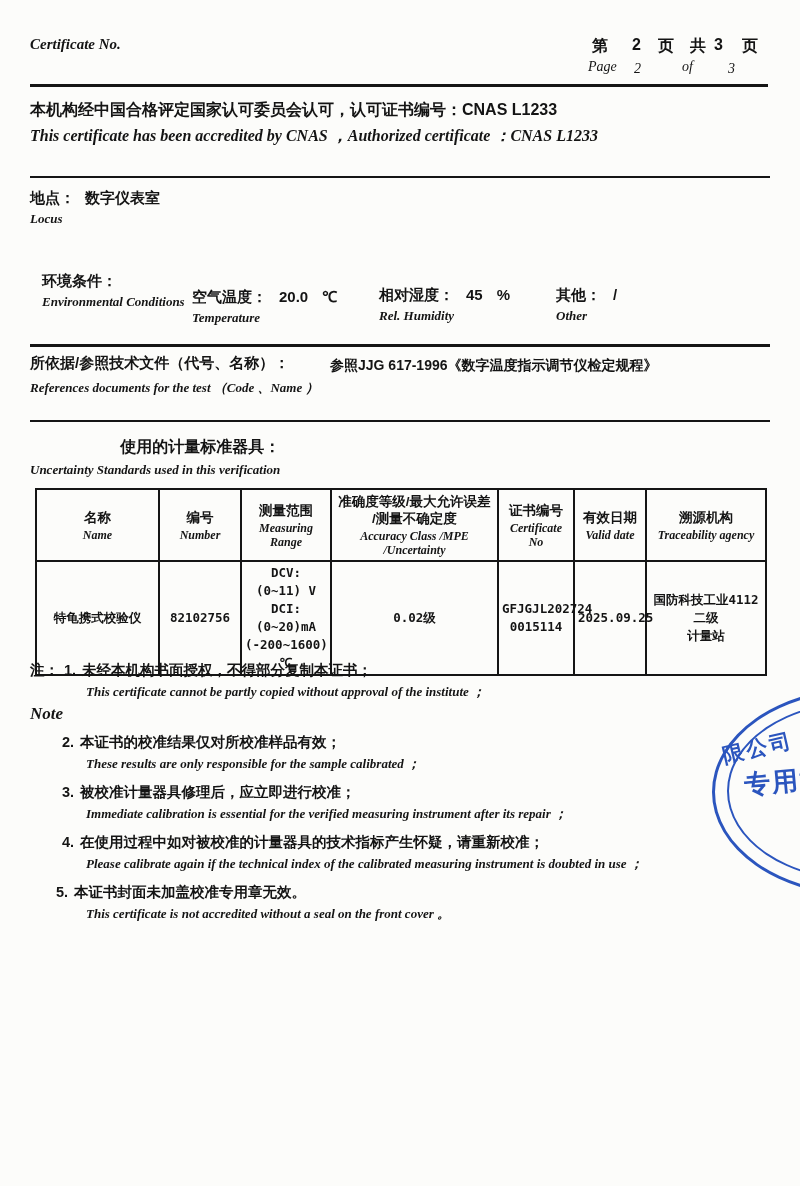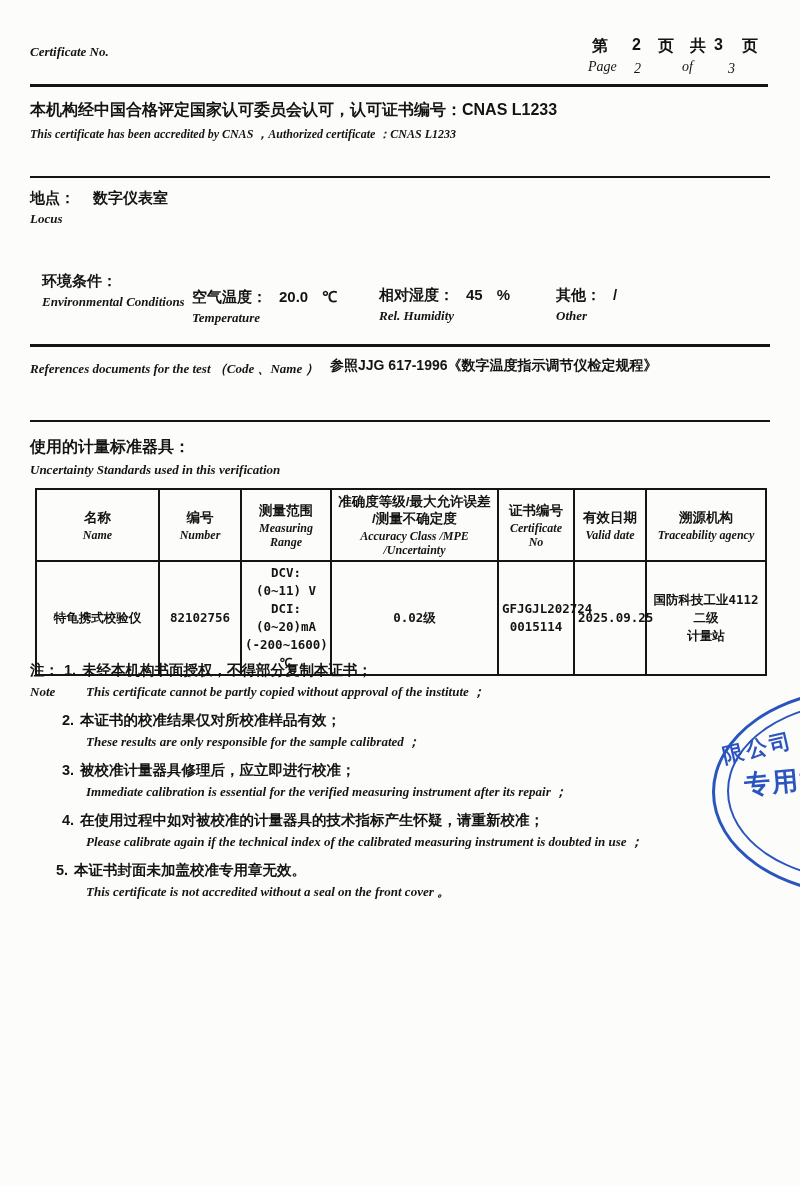--- a/index.html
+++ b/index.html
@@ -12,73 +12,73 @@
     overflow:hidden;
   }
   .zh{font-weight:bold;}
   .en{font-family:"Liberation Serif",serif;font-style:italic;font-weight:bold;}
   .pre{white-space:pre-line;}
 
   
   .hdr-left{position:absolute;left:30px;top:34px;}
   .cert-label{font-size:15px;}
   .cert-value{font-family:"DejaVu Sans Mono",monospace;font-weight:bold;font-size:15px;letter-spacing:.5px;margin-left:8px;}
-  .cert-en{font-size:13px;margin-top:10px;}
+  .cert-en{font-size:15px;margin-top:2px;}
 
   .pgbox{position:absolute;left:588px;top:36px;width:190px;height:46px;}
   .pgbox span{position:absolute;font-size:16px;}
   .pg-zh{font-weight:bold;}
   .pg-en{font-family:"Liberation Serif",serif;font-style:italic;font-weight:normal;font-size:14px !important;}
 
   .rule{position:absolute;background:#151515;}
   .rule1{left:30px;width:738px;top:84px;height:3px;}
   .rule2{left:30px;width:740px;top:176px;height:2px;}
   .rule3{left:30px;width:740px;top:344px;height:2.5px;}
   .rule4{left:30px;width:740px;top:420px;height:2px;}
 
   .accred{position:absolute;left:30px;top:100px;}
   .accred-zh{font-size:16px;}
-  .accred-en{font-size:12px;margin-top:5px;}
+  .accred-en{font-size:16px;margin-top:5px;}
 
   .loc{position:absolute;left:30px;top:189px;}
   .lbl15{font-size:15px;}
   .sub-en{font-size:13px;margin-top:3px;}
-  .loc-val{margin-left:18px;}
+  .loc-val{margin-left:10px;}
 
   .envlbl{position:absolute;left:42px;top:240px;margin-top:32px;}
 
   .envrow{position:absolute;left:180px;top:286px;display:flex;}
   .envgroup{margin-right:0;margin-left:12px;}
   .env-t{width:175px;}
   .env-h{width:165px;}
   .env-val{margin:0 12px;}
   .env-unit{margin-left:2px;}
 
   .refs{position:absolute;left:30px;top:354px;}
   .refs-en{font-size:13px;margin-top:6px;}
   .refs-val{position:absolute;left:330px;top:356px;width:430px;font-size:14px;font-weight:bold;line-height:19px;}
 
   .stdhead{position:absolute;left:30px;top:437px;}
-  .stdhead-zh{font-size:16px;}
+  .stdhead-zh{font-size:16px;text-align:right;}
   .stdhead-en{font-size:13px;margin-top:4px;}
 
   table.std{position:absolute;left:35px;top:488px;width:730px;border-collapse:collapse;table-layout:fixed;}
   table.std th,table.std td{border:2px solid #151515;vertical-align:middle;text-align:center;padding:2px 3px;}
   table.std th{height:66px;}
   table.std td{height:93px;}
   .th-zh{font-size:13.5px;font-weight:bold;line-height:17px;}
   .th-en{font-size:12px;line-height:14px;margin-top:2px;}
   td.data{font-family:"DejaVu Sans Mono",monospace;font-weight:bold;font-size:12.5px;line-height:18px;}
   td.ta-left{text-align:left;padding-left:8px;}
 
   .notes{position:absolute;left:30px;top:660px;width:650px;}
   .note-zh-line{font-size:14.5px;font-weight:bold;line-height:20px;display:flex;}
   .note-en-line{font-size:13px;line-height:20px;margin-top:2px;display:flex;}
   .note-label{width:34px;flex:0 0 34px;}
-  .note-label-en{width:56px;flex:0 0 56px;font-size:13px;}
+  .note-label-en{width:56px;flex:0 0 56px;font-size:17px;margin-top:22px;}
   .note-no{margin-right:6px;}
   .note-item{margin-top:8px;}
   .note-item .note-zh-line{margin-left:32px;}
   .note-item .note-en-line{margin-left:56px;}
   .note-item.n5 .note-zh-line{margin-left:26px;}
 
   
   .seal-outer{position:absolute;left:712px;top:688px;width:292px;height:202px;border:3.5px solid #2b55be;border-radius:50%;}
   .seal-inner{position:absolute;left:727px;top:701px;width:262px;height:176px;border:2.5px solid #2b55be;border-radius:50%;}
   .seal-arc-text{position:absolute;left:722px;top:734px;color:#2b55be;font-size:21px;font-weight:bold;transform:rotate(-13deg);letter-spacing:3px;white-space:nowrap;}
@@ -144,20 +144,21 @@
       <div>
         <span class="zh lbl15">其他：</span><span class="zh lbl15 env-val">/</span>
       </div>
       <div class="en sub-en">Other</div>
     </div>
   </div>
 
   <div class="rule rule3"></div>
 
   <div class="refs">
+    <div class="zh lbl15">所依据/参照技术文件（代号、名称）：</div>
     <div class="en refs-en">References documents for the test （Code 、Name ）</div>
   </div>
   <div class="refs-val">参照JJG 617-1996《数字温度指示调节仪检定规程》</div>
 
   <div class="rule rule4"></div>
 
   <div class="stdhead">
     <div class="zh stdhead-zh">使用的计量标准器具：</div>
     <div class="en stdhead-en">Uncertainty Standards used in this verification</div>
   </div>

